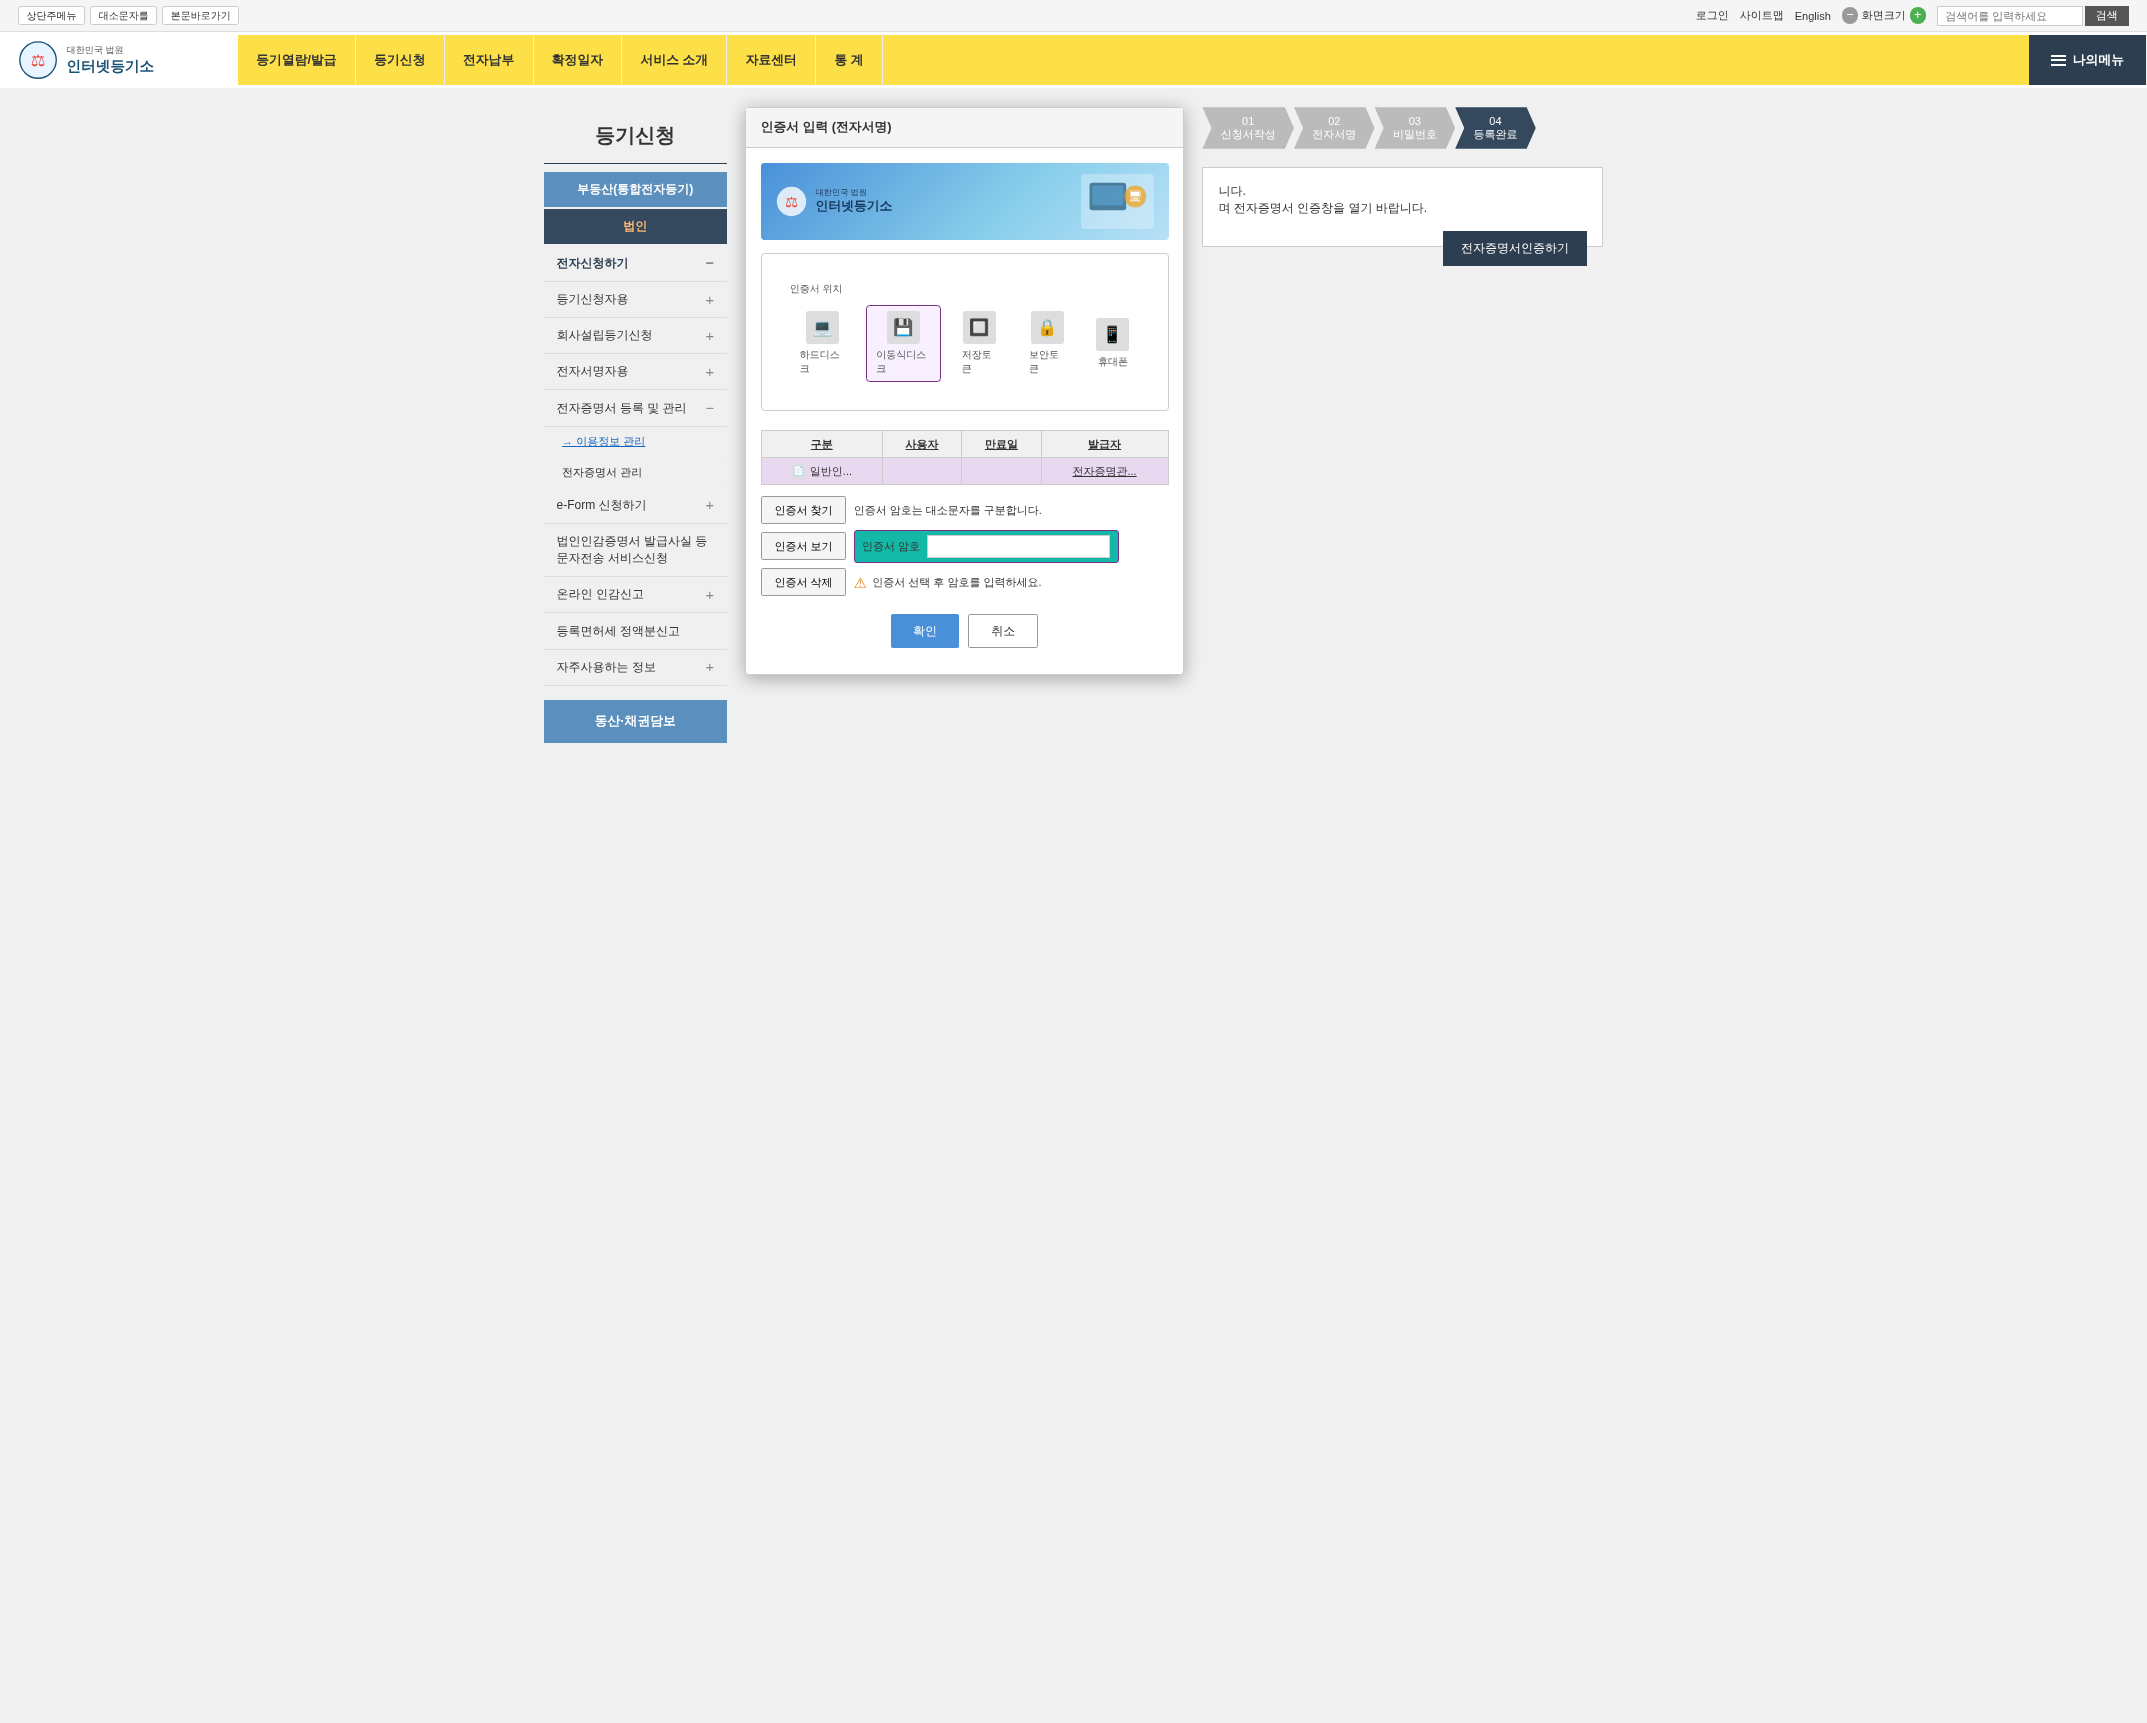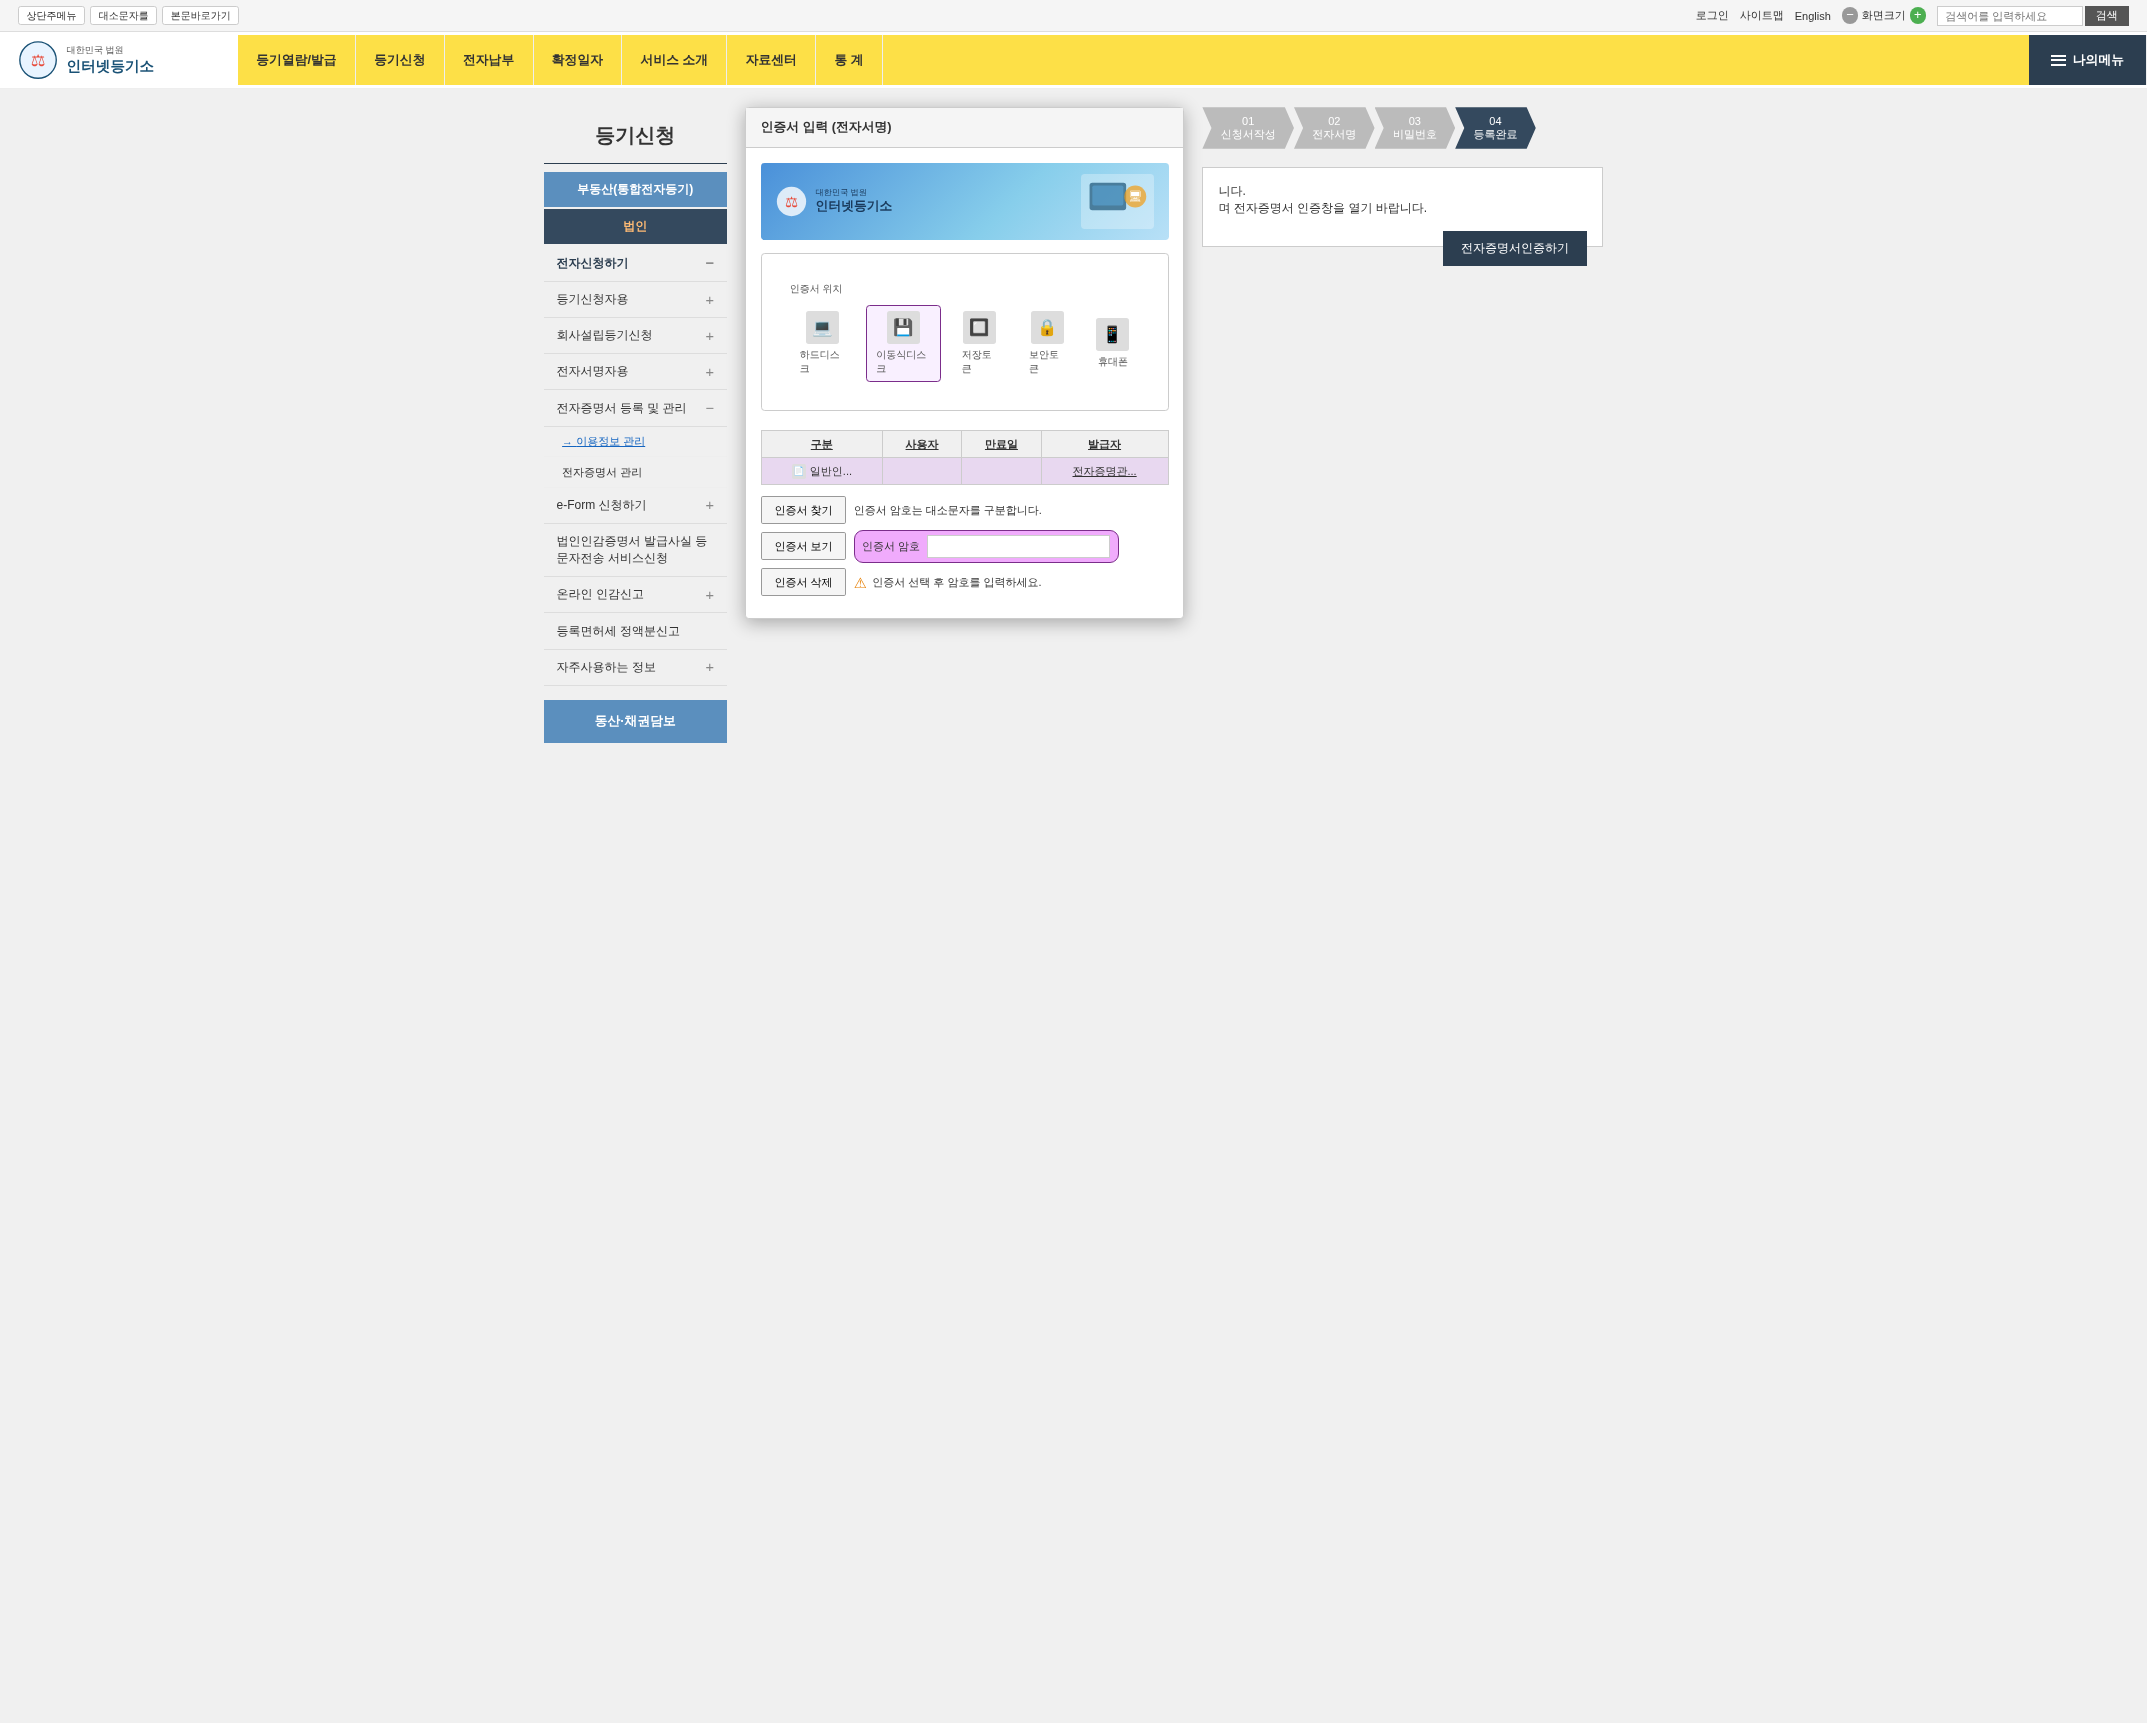--- a/index.html
+++ b/index.html
@@ -238,23 +238,23 @@
     }
     .cert-btn {
       border: 0.9px solid #999; background: #f5f5f5;
       padding: 5.5px 12.8px; font-size: 11px;
       cursor: pointer; border-radius: 1.8px;
       white-space: nowrap;
     }
     .cert-password-row {
       display: flex; align-items: center; gap: 7.3px;
       border: 1.8px solid #7b2d8b;
-      border-radius: 9px;
+      border-radius: 3px;
       padding: 3.7px 7.3px;
-      background: #f0abfc;
+      background: #14b8a6;
     }
     .cert-password-label { font-size: 11px; white-space: nowrap; }
     .cert-password-input {
       border: 0.9px solid #ccc; padding: 3.7px 7.3px;
       font-size: 12px; width: 183px; outline: none;
     }
     .cert-warning {
       display: flex; align-items: center; gap: 5.5px;
       font-size: 11px; color: #333; padding: 3.7px 0;
     }
@@ -514,20 +514,24 @@
             </div>
             <div style="display:flex; gap:7.3px; align-items:center;">
               <button class="cert-btn">인증서 삭제</button>
               <div class="cert-warning">
                 <span class="warning-icon">⚠</span>
                 <span>인증서 선택 후 암호를 입력하세요.</span>
               </div>
             </div>
           </div>
 
+          <div class="modal-footer">
+            <button class="modal-btn-confirm">확인</button>
+            <button class="modal-btn-cancel">취소</button>
+          </div>
 
         </div>
       </div>
 
       <div class="right-area">
 
         <div class="step-indicator">
           <div class="step-item">
             <div class="step-box">01<br><span>신청서작성</span></div>
           </div>

